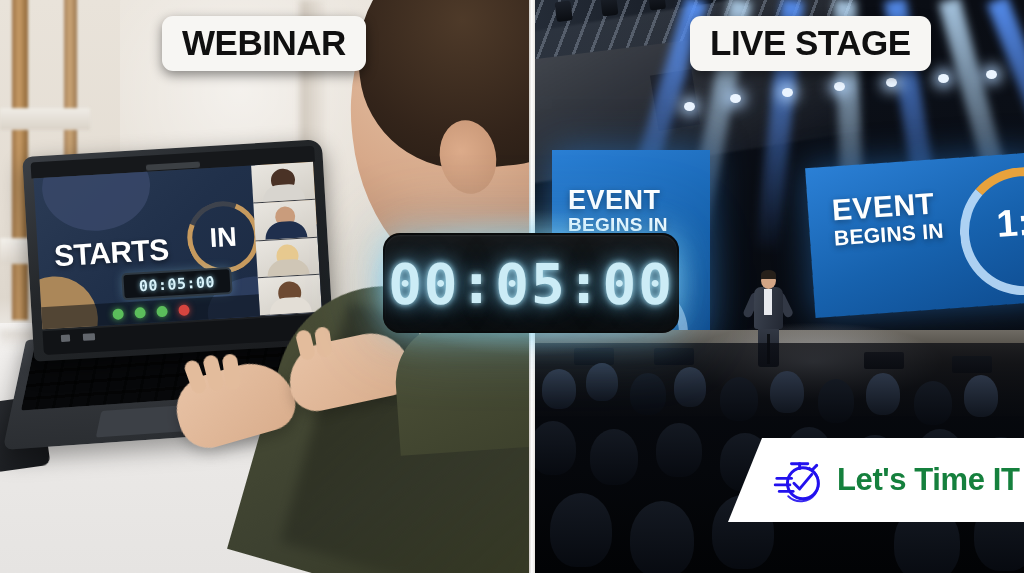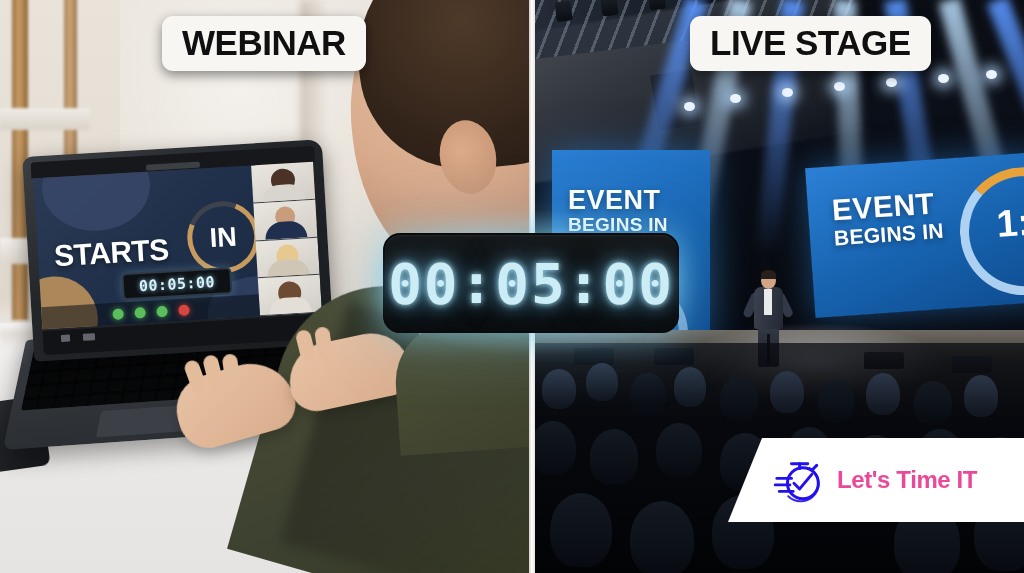--- a/index.html
+++ b/index.html
@@ -219,21 +219,21 @@
                inset 0 1px 2px rgba(255,255,255,.07);
     display:flex;align-items:center;justify-content:center;}
   .timer .digits{font-family:"DejaVu Sans Mono",monospace;font-size:56px;font-weight:700;
     letter-spacing:2px;color:#ccecf6;
     text-shadow:0 0 6px rgba(175,235,255,.95),0 0 18px rgba(130,210,250,.75),0 0 34px rgba(90,185,240,.5);}
 
   .logo-banner{position:absolute;left:728px;top:438px;width:296px;height:84px;z-index:55;
     background:#ffffff;clip-path:polygon(34px 0,100% 0,100% 100%,0 100%);
     display:flex;align-items:center;padding-left:44px;gap:13px;}
   .logo-mark{width:52px;height:52px;flex:0 0 auto;}
-  .logo-text{font-weight:900;font-size:24px;color:#ec4899;letter-spacing:-.4px;white-space:nowrap;}
+  .logo-text{font-weight:900;font-size:31px;color:#15803d;letter-spacing:-.4px;white-space:nowrap;}
 </style>
 </head>
 <body>
 
 <div id="stage">
 
   <div class="panel-left">
     <div class="wall-light"></div>
     <div class="wall-seam"></div>
     <div class="shelf-upright"></div>

